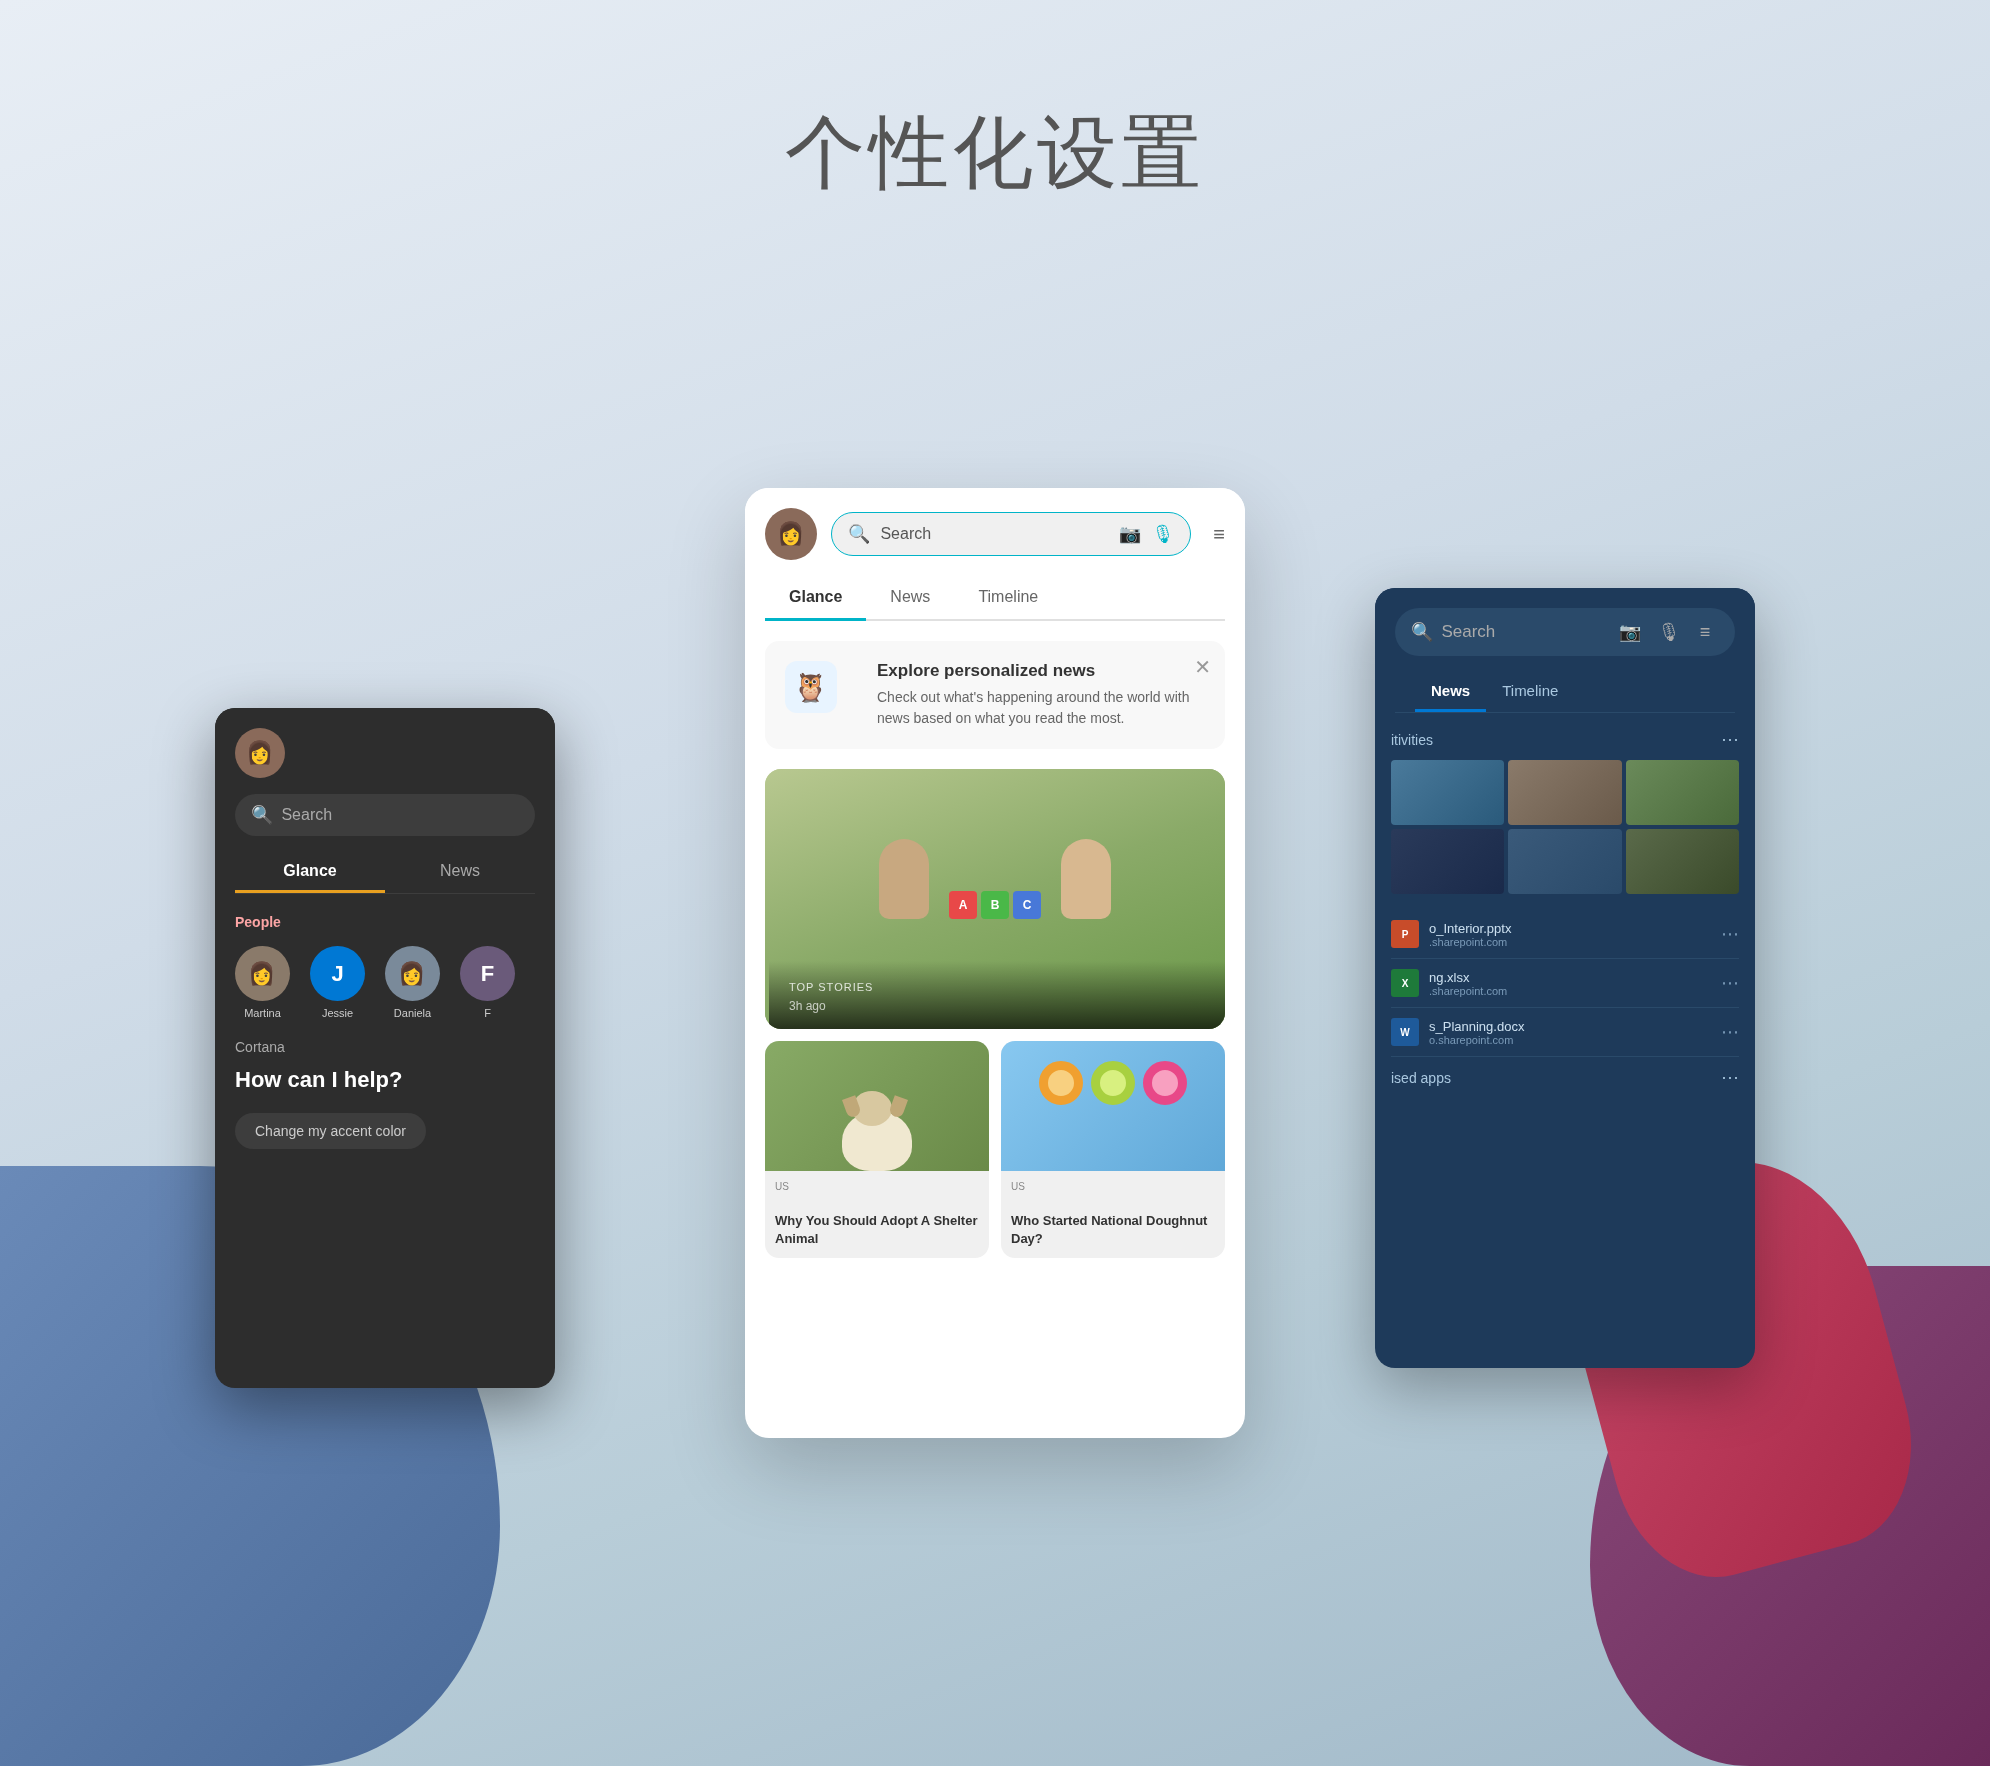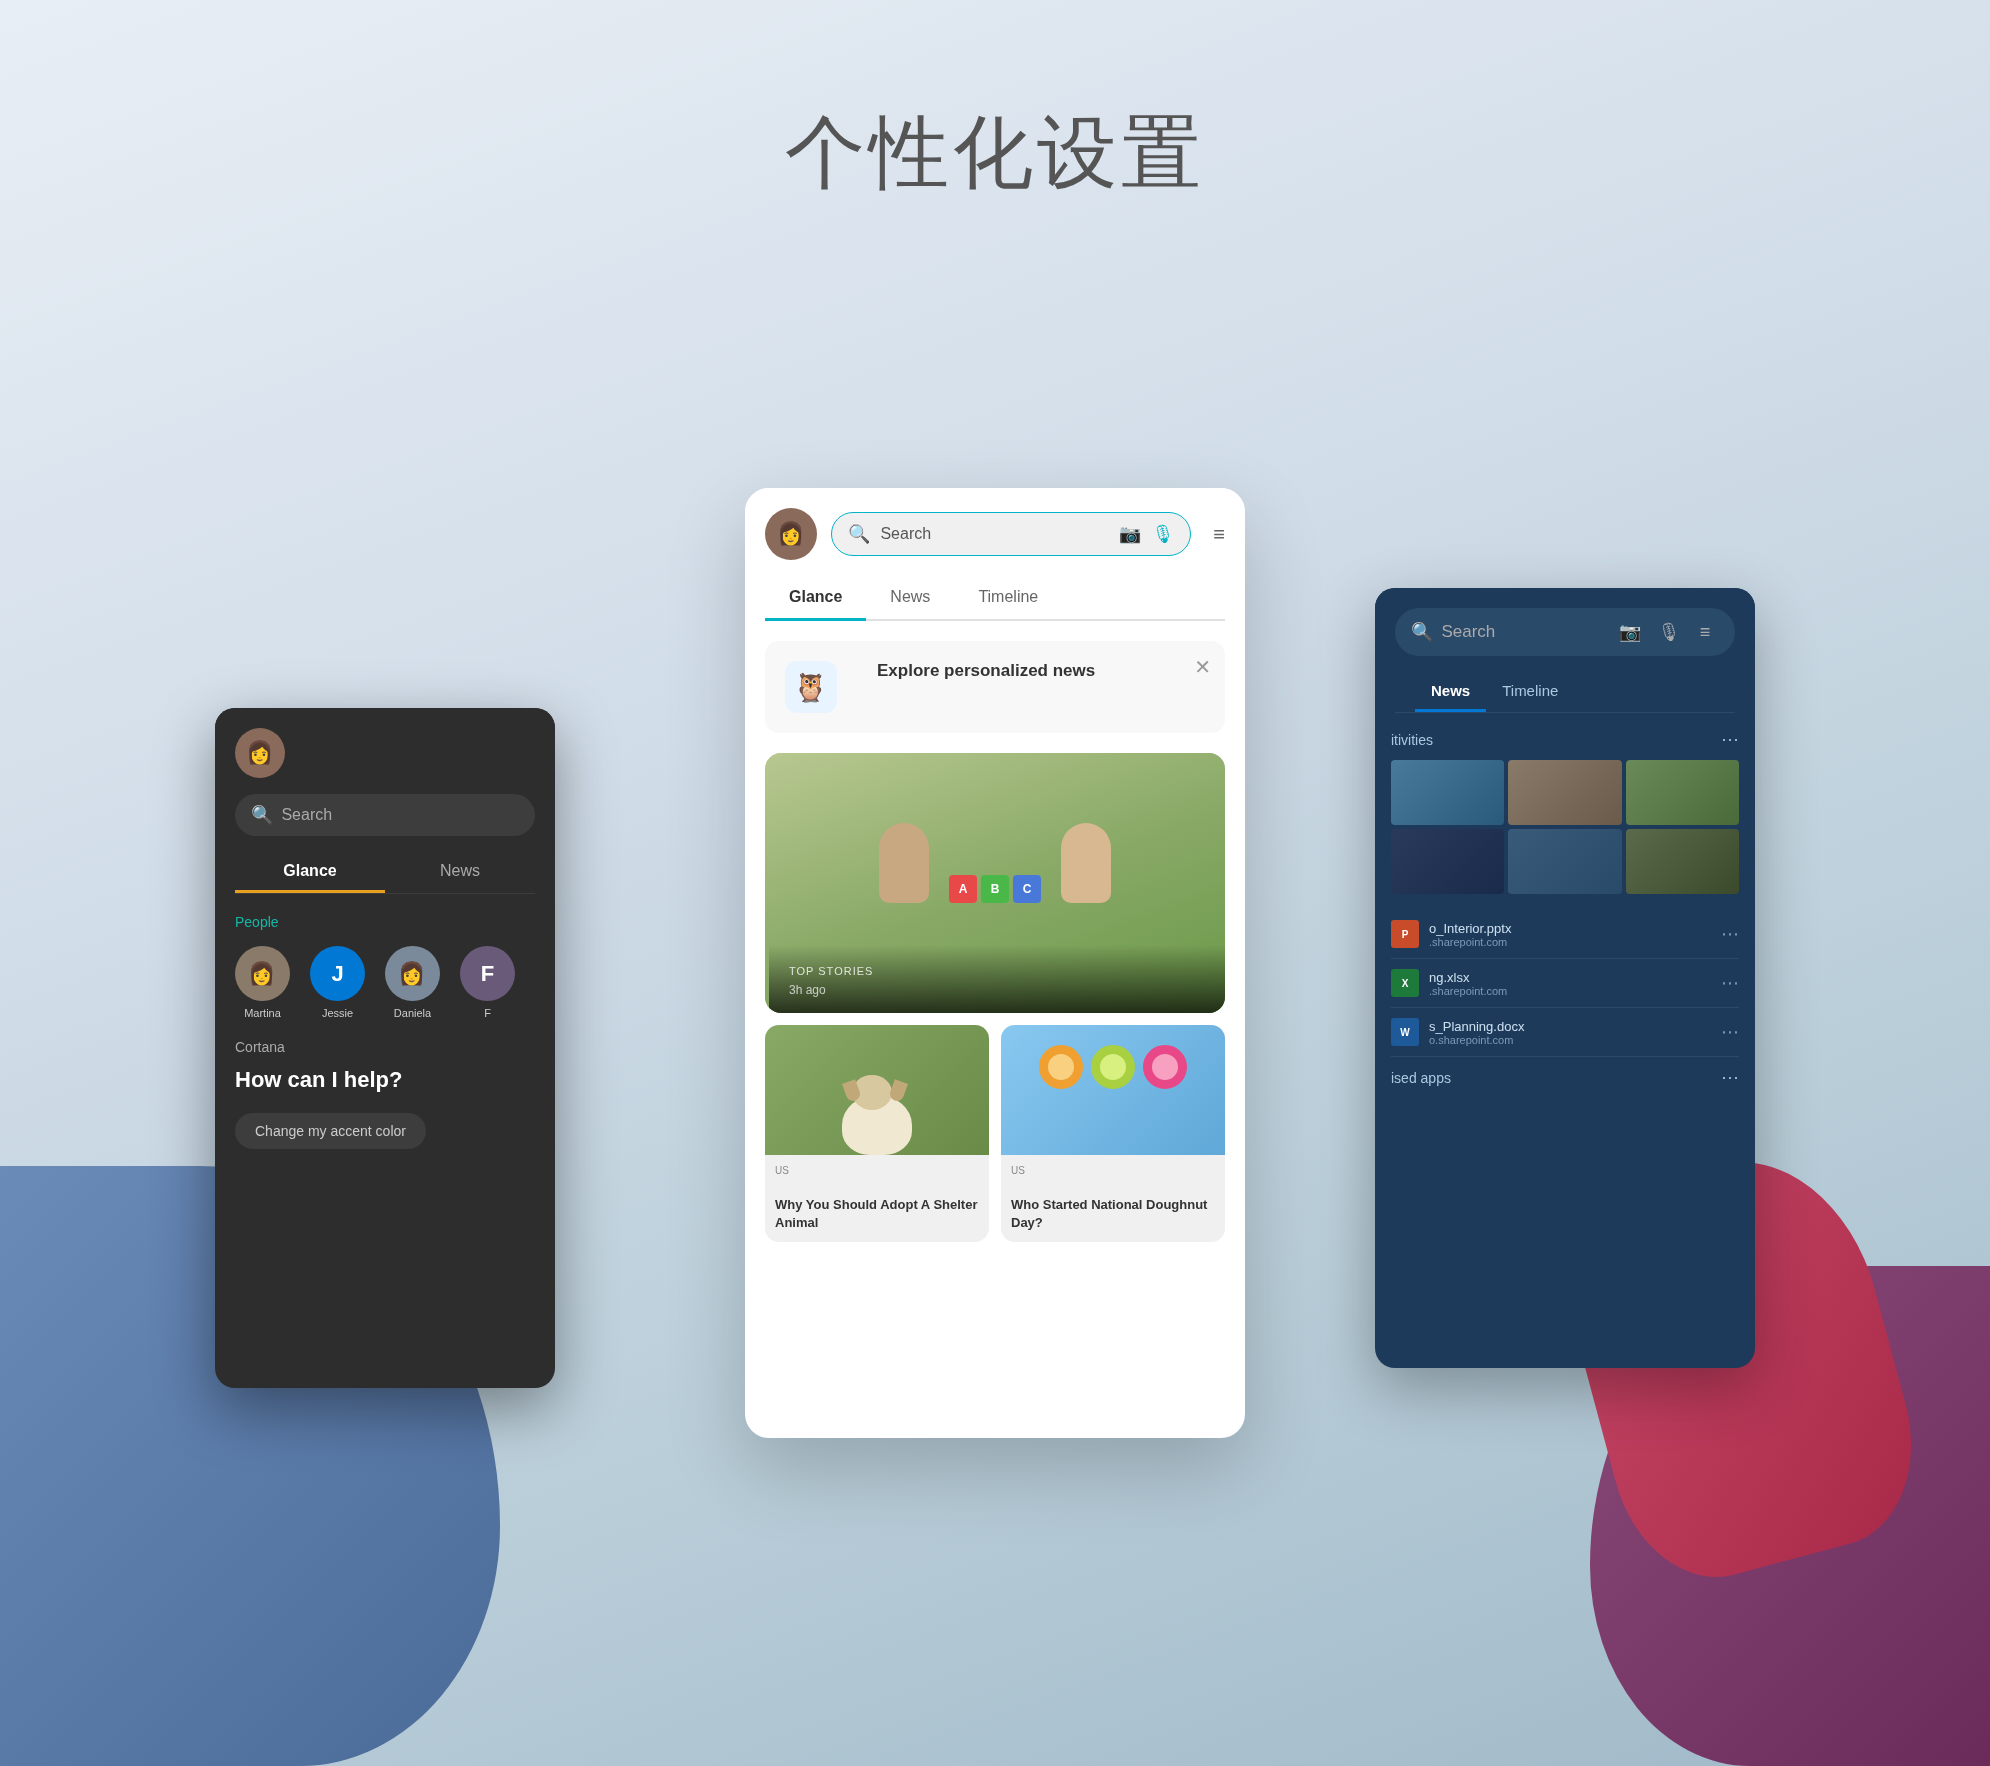--- a/index.html
+++ b/index.html
@@ -284,23 +284,24 @@
       border-bottom: 3px solid #e8a020;
       font-weight: 600;
     }
 
     
     .people-section {
       padding: 20px 20px 0 20px;
     }
 
     .people-title {
-      color: #14b8a6;
+      color: #fca5a5;
       font-size: 14px;
       margin-bottom: 16px;
+      font-weight: bold;
     }
 
     .people-row {
       display: flex;
       gap: 20px;
       margin-bottom: 20px;
     }
 
     .person-item {
       display: flex;
@@ -745,20 +746,21 @@
         <div class="center-tab active">Glance</div>
         <div class="center-tab">News</div>
         <div class="center-tab">Timeline</div>
       </div>
     </div>
 
     <div class="explore-card">
       <div class="explore-icon">🦉</div>
       <div class="explore-content">
         <div class="explore-title">Explore personalized news</div>
+        <div class="explore-desc">Check out what's happening around the world with news based on what you read the most.</div>
       </div>
       <button class="explore-close">✕</button>
     </div>
 
     <div class="story-main">
       <div class="story-main-bg">
 
         <div style="position:absolute;top:0;left:0;right:0;bottom:0;background:linear-gradient(160deg,#b8c890,#8aaa68,#6a9848);display:flex;align-items:center;justify-content:center;">
 
           <div style="display:flex;gap:20px;align-items:flex-end;position:relative;top:-20px;">

